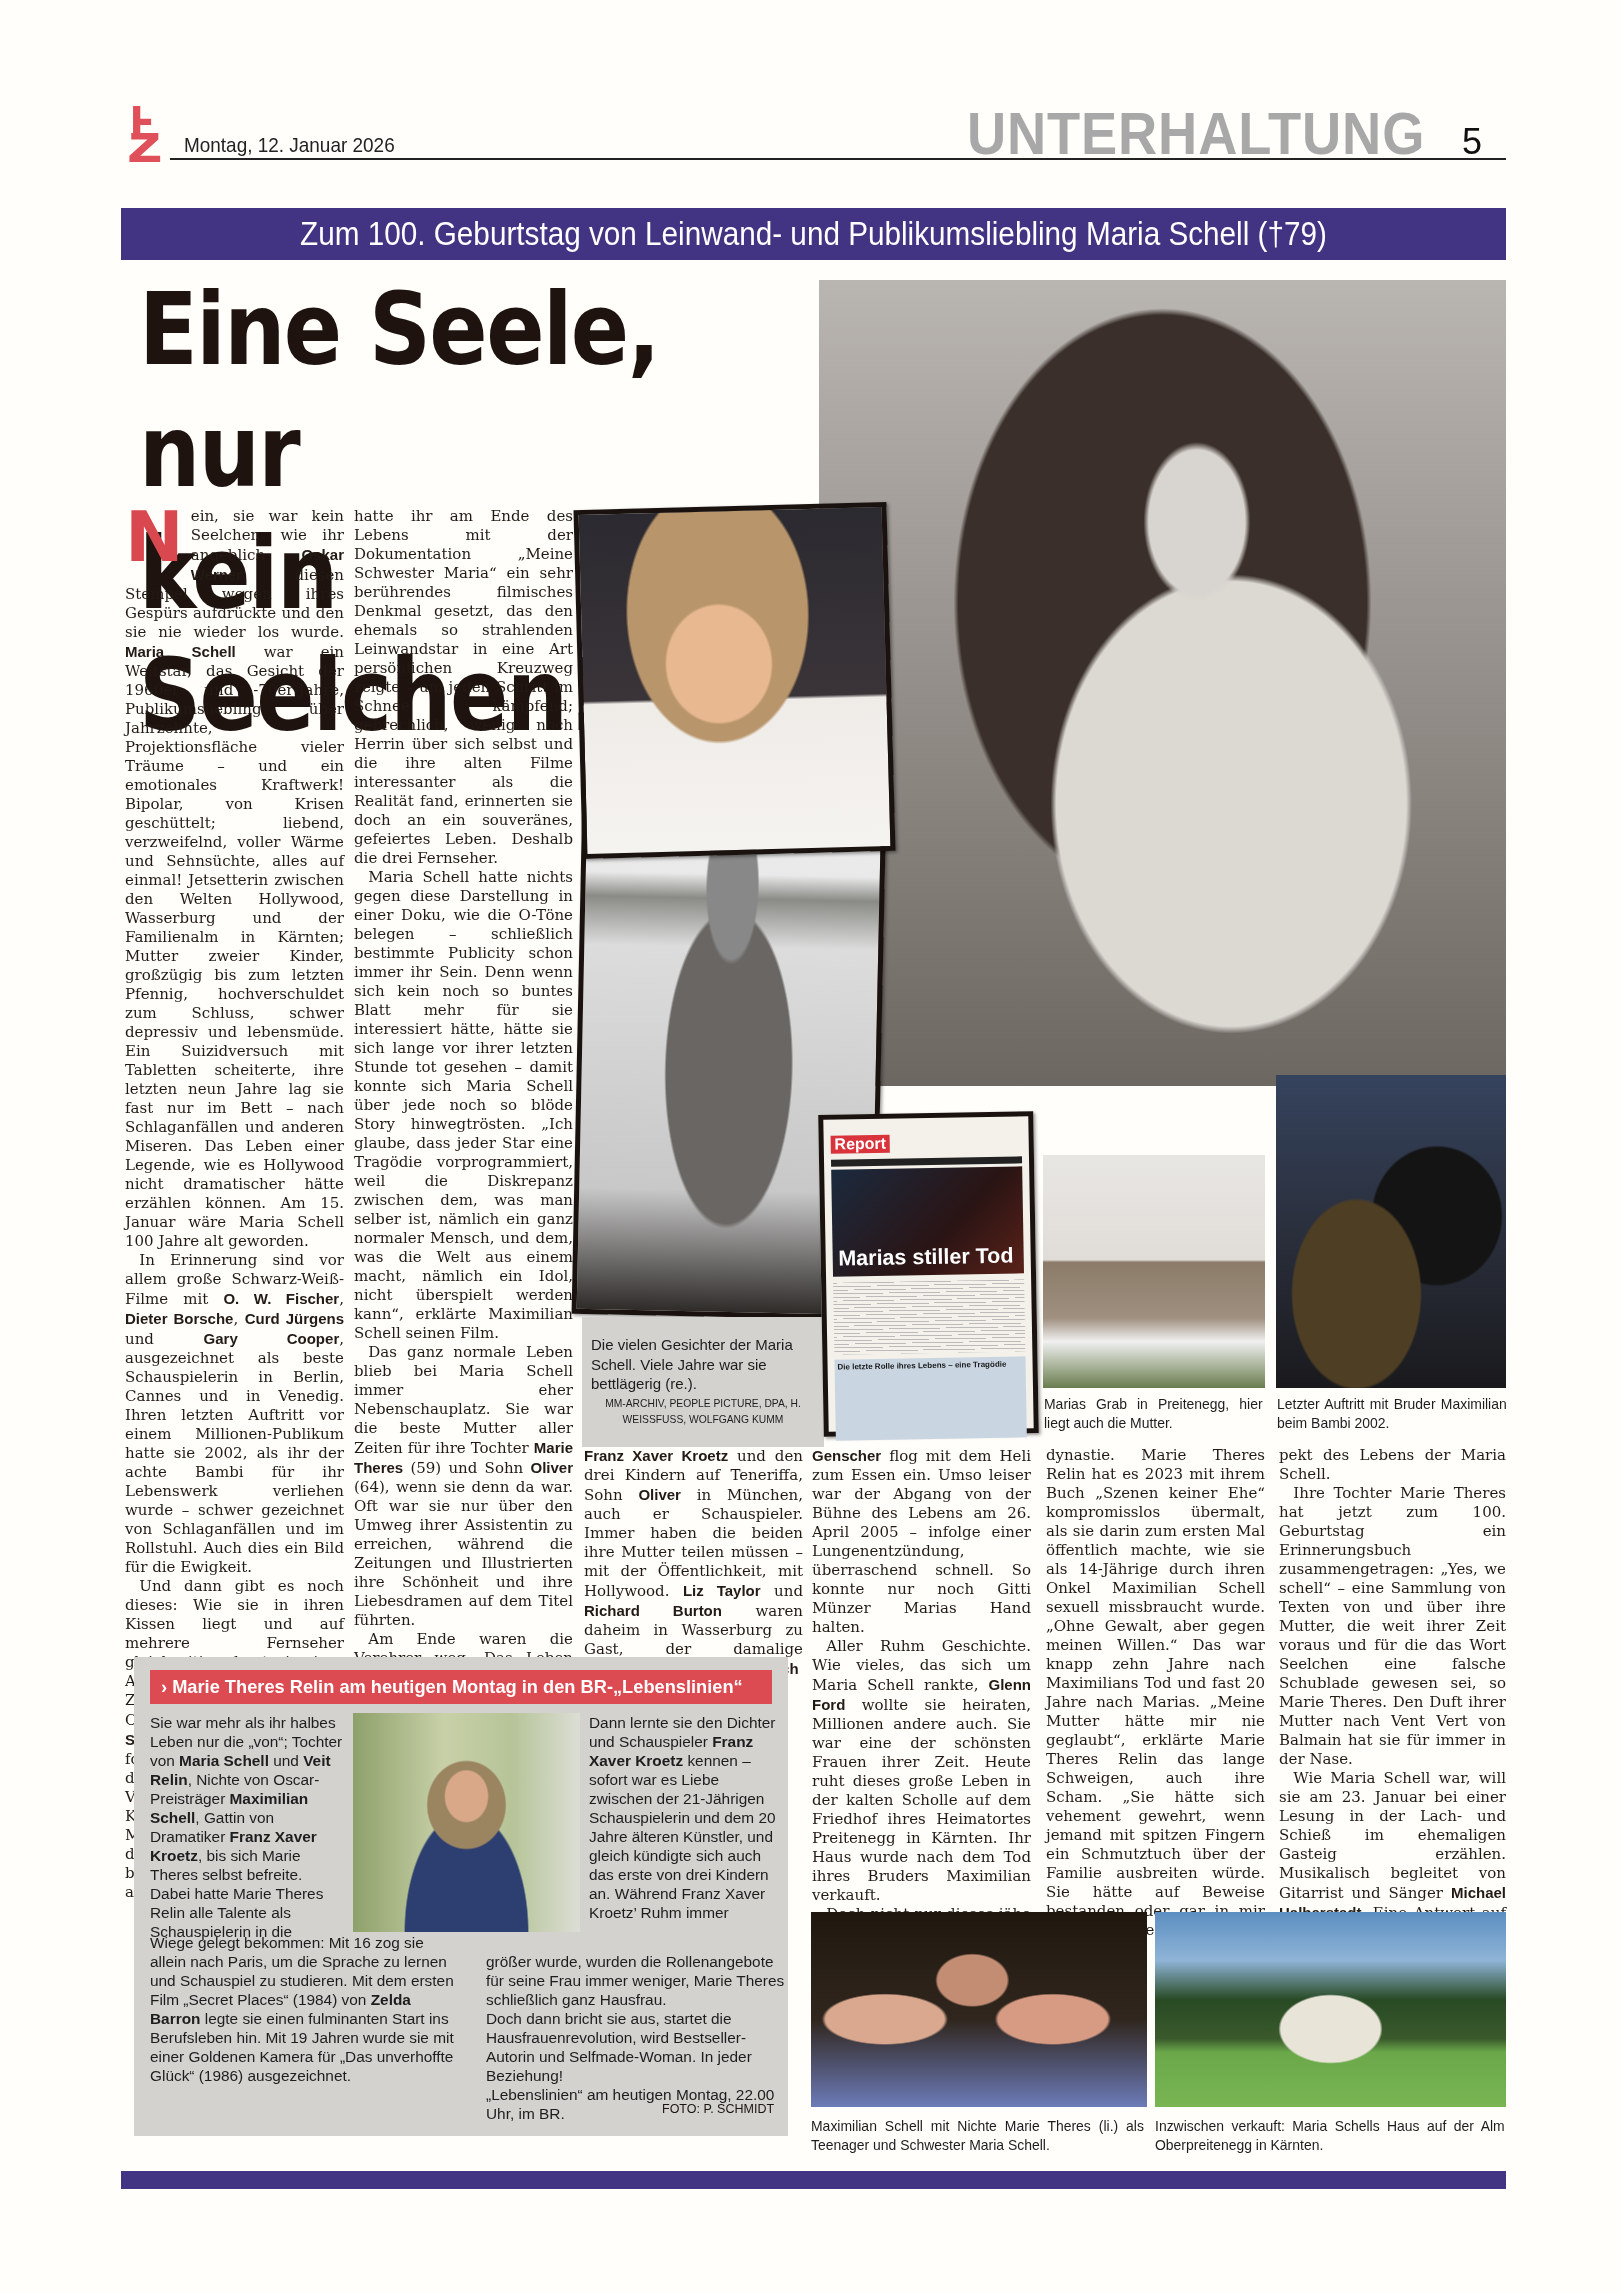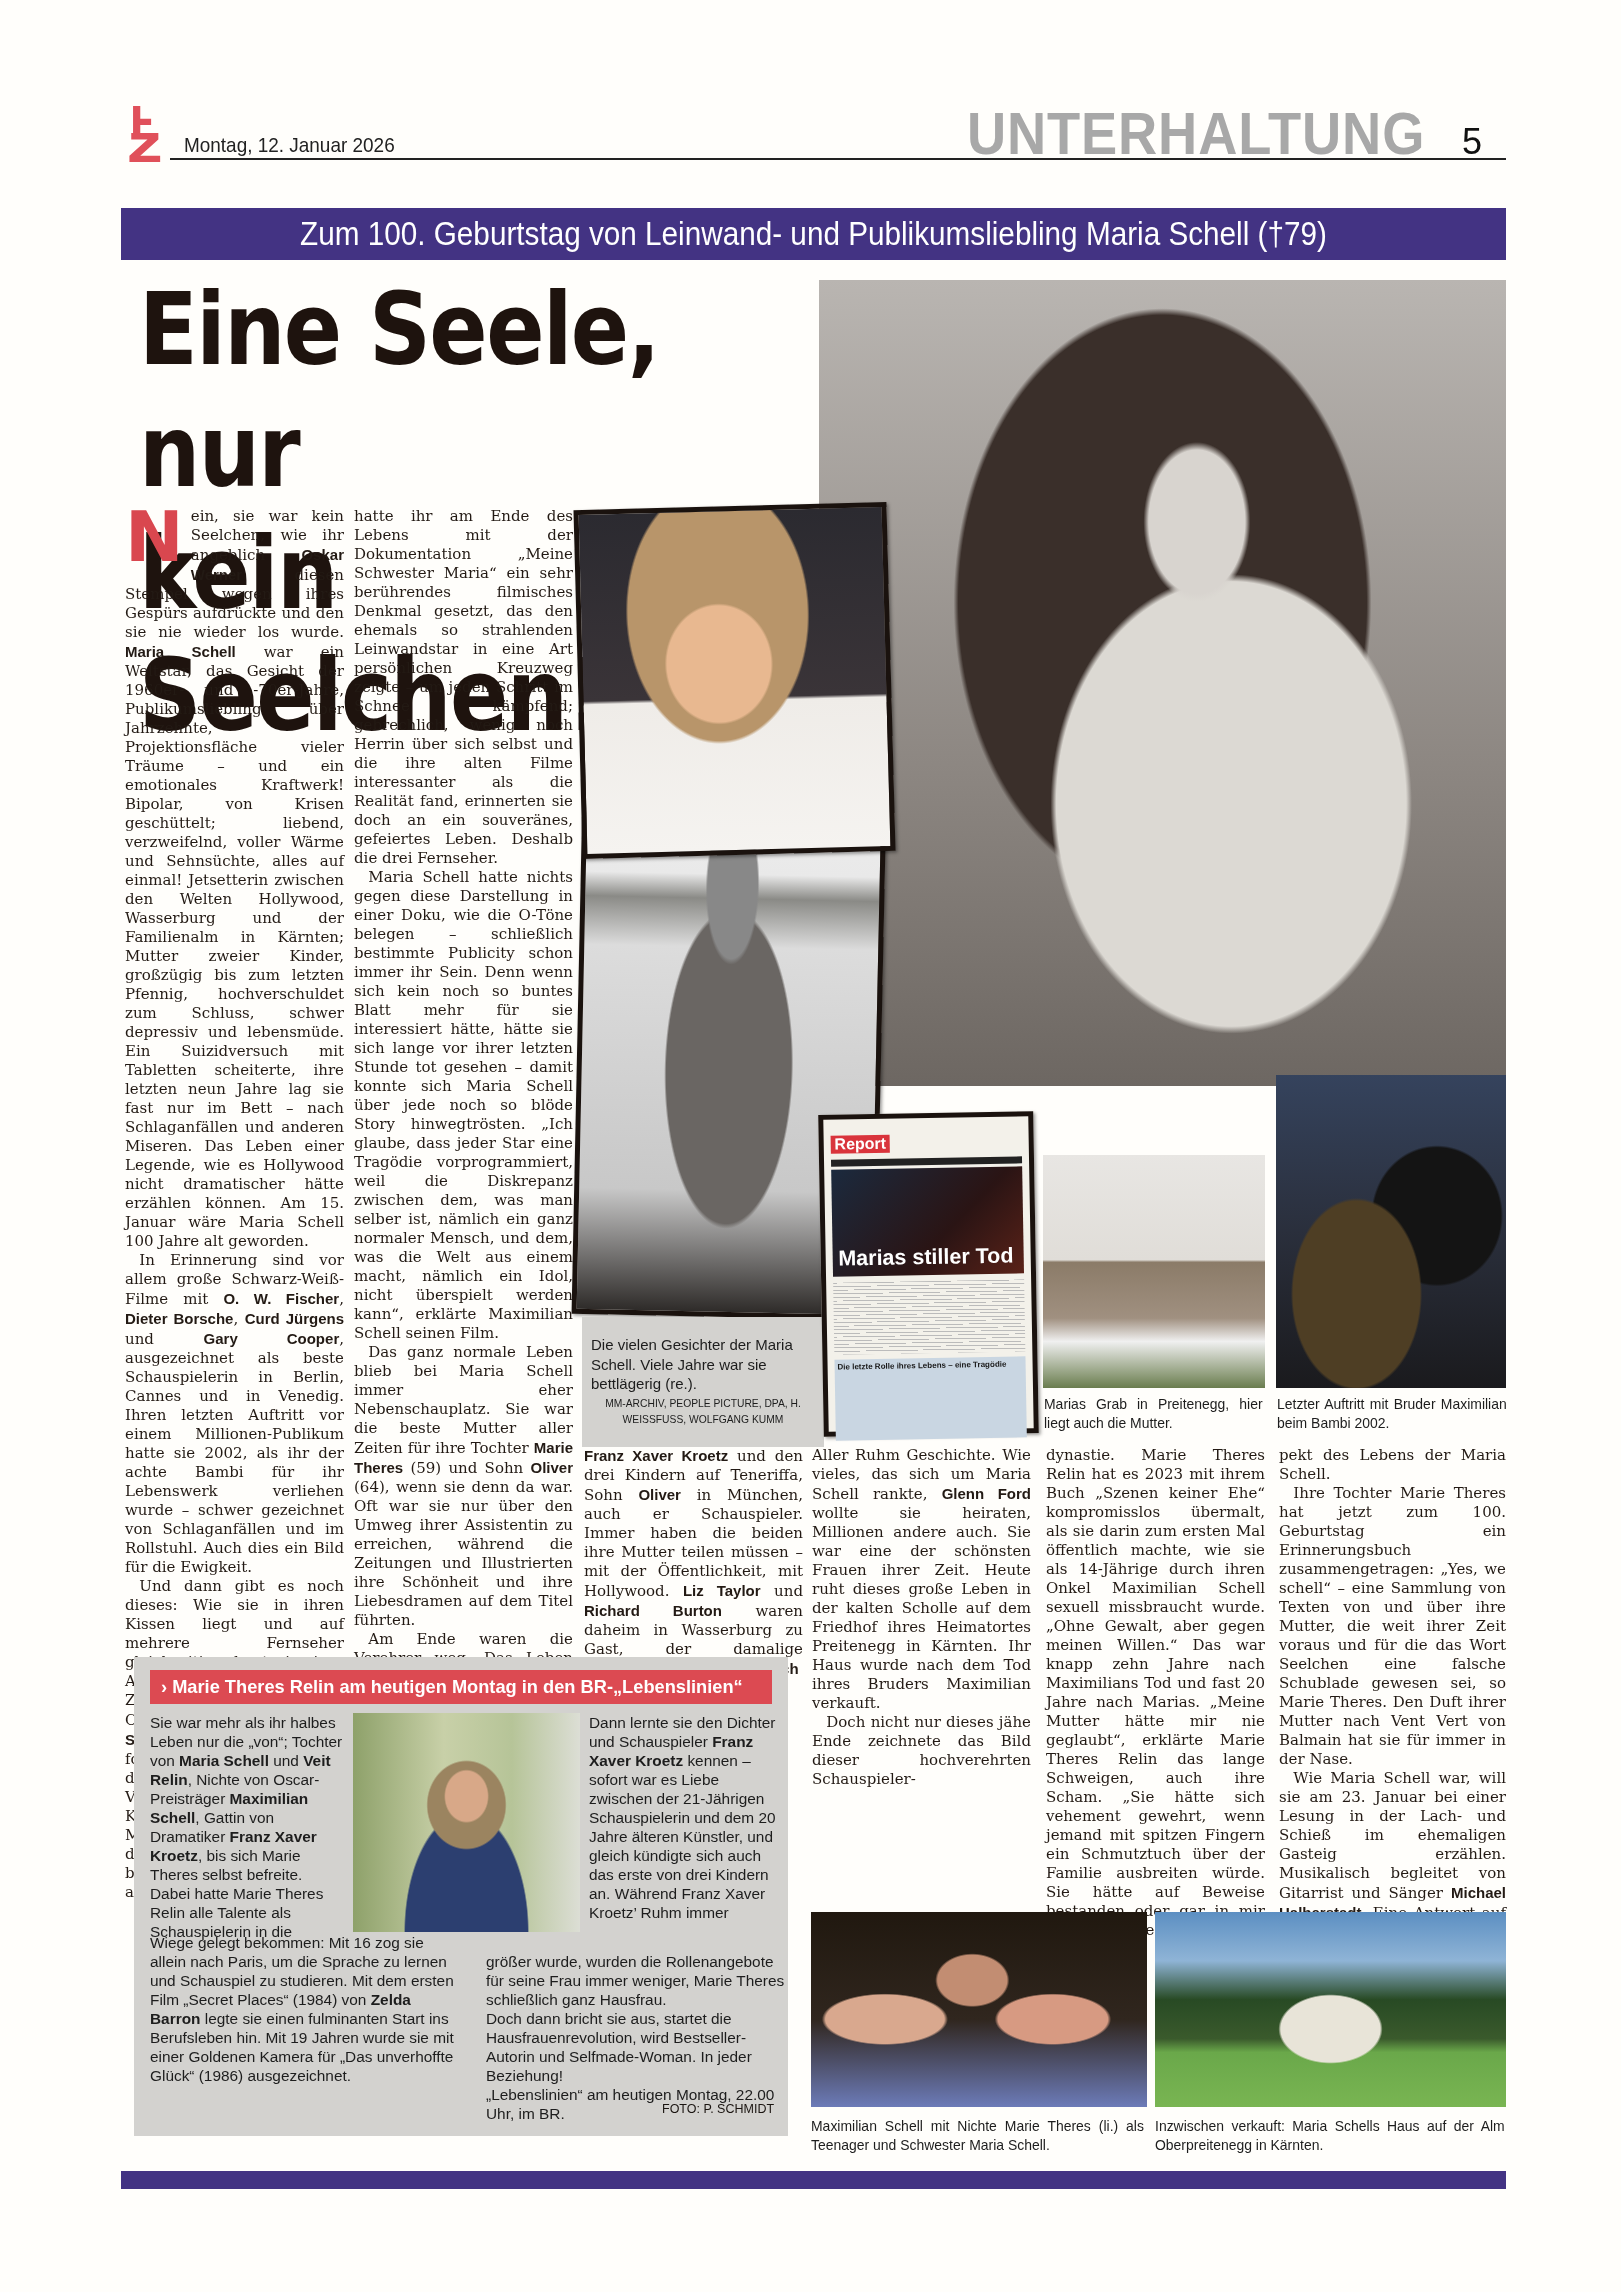--- a/index.html
+++ b/index.html
@@ -120,20 +120,21 @@
 <div class="abs col" style="left:354px; top:507px; width:219px;">
   <p style="text-indent:0">hatte ihr am Ende des Lebens mit der Dokumentation „Meine Schwester Maria“ ein sehr berührendes filmisches Denkmal gesetzt, das den ehemals so strahlenden Leinwandstar in eine Art persönlichen Kreuzweg zeigte – um jeden Schritt im Schnee kämpfend; gebrechlich, wenig noch Herrin über sich selbst und die ihre alten Filme interessanter als die Realität fand, erinnerten sie doch an ein souveränes, gefeiertes Leben. Deshalb die drei Fernseher.</p>
   <p>Maria Schell hatte nichts gegen diese Darstellung in einer Doku, wie die O-Töne belegen – schließlich bestimmte Publicity schon immer ihr Sein. Denn wenn sich kein noch so buntes Blatt mehr für sie interessiert hätte, hätte sie sich lange vor ihrer letzten Stunde tot gesehen – damit konnte sich Maria Schell über jede noch so blöde Story hinwegtrösten. „Ich glaube, dass jeder Star eine Tragödie vorprogrammiert, weil die Diskrepanz zwischen dem, was man selber ist, nämlich ein ganz normaler Mensch, und dem, was die Welt aus einem macht, nämlich ein Idol, nicht überspielt werden kann“, erklärte Maximilian Schell seinen Film.</p>
   <p>Das ganz normale Leben blieb bei Maria Schell immer eher Nebenschauplatz. Sie war die beste Mutter aller Zeiten für ihre Tochter <b>Marie Theres</b> (59) und Sohn <b>Oliver</b> (64), wenn sie denn da war. Oft war sie nur über den Umweg ihrer Assistentin zu erreichen, während die Zeitungen und Illustrierten ihre Schönheit und ihre Liebesdramen auf dem Titel führten.</p>
   <p>Am Ende waren die Verehrer weg. Das Leben einsam. Gepflegt wurde Maria Schell von <b>Gitti Münzer</b> von der Pächtersfamilie der Alm; Maximilian lebte noch in Los Angeles und Wien, Tochter Marie Theres Relin mit ihrem Dichter und Ehemann</p>
 </div>
 <div class="abs col" style="left:584px; top:1446px; width:219px;">
   <p><b>Franz Xaver Kroetz</b> und den drei Kindern auf Teneriffa, Sohn <b>Oliver</b> in München, auch er Schauspieler. Immer haben die beiden ihre Mutter teilen müssen – mit der Öffentlichkeit, mit Hollywood. <b>Liz Taylor</b> und <b>Richard Burton</b> waren daheim in Wasserburg zu Gast, der damalige Außenminister <b>Hans-Dietrich</b></p>
 </div>
 <div class="abs col" style="left:812px; top:1446px; width:219px;">
+  <p><b>Genscher</b> flog mit dem Heli zum Essen ein. Umso leiser war der Abgang von der Bühne des Lebens am 26. April 2005 – infolge einer Lungenentzündung, überraschend schnell. So konnte nur noch Gitti Münzer Marias Hand halten.</p>
   <p>Aller Ruhm Geschichte. Wie vieles, das sich um Maria Schell rankte, <b>Glenn Ford</b> wollte sie heiraten, Millionen andere auch. Sie war eine der schönsten Frauen ihrer Zeit. Heute ruht dieses große Leben in der kalten Scholle auf dem Friedhof ihres Heimatortes Preitenegg in Kärnten. Ihr Haus wurde nach dem Tod ihres Bruders Maximilian verkauft.</p>
   <p>Doch nicht nur dieses jähe Ende zeichnete das Bild dieser hochverehrten Schauspieler-</p>
 </div>
 <div class="abs col" style="left:1046px; top:1446px; width:219px;">
   <p>dynastie. Marie Theres Relin hat es 2023 mit ihrem Buch „Szenen keiner Ehe“ kompromisslos übermalt, als sie darin zum ersten Mal öffentlich machte, wie sie als 14-Jährige durch ihren Onkel Maximilian Schell sexuell missbraucht wurde. „Ohne Gewalt, aber gegen meinen Willen.“ Das war knapp zehn Jahre nach Maximilians Tod und fast 20 Jahre nach Marias. „Meine Mutter hätte mir nie geglaubt“, erklärte Marie Theres Relin das lange Schweigen, auch ihre Scham. „Sie hätte sich vehement gewehrt, wenn jemand mit spitzen Fingern ein Schmutztuch über der Familie ausbreiten würde. Sie hätte auf Beweise bestanden oder gar in mir eine Lolita vermutet.“ Auch dies ein As-</p>
 </div>
 <div class="abs col" style="left:1279px; top:1446px; width:227px;">
   <p>pekt des Lebens der Maria Schell.</p>
   <p>Ihre Tochter Marie Theres hat jetzt zum 100. Geburtstag ein Erinnerungsbuch zusammengetragen: „Yes, we schell“ – eine Sammlung von Texten von und über ihre Mutter, die weit ihrer Zeit voraus und für die das Wort Seelchen eine falsche Schublade gewesen sei, so Marie Theres. Den Duft ihrer Mutter nach Vent Vert von Balmain hat sie für immer in der Nase.</p>
   <p>Wie Maria Schell war, will sie am 23. Januar bei einer Lesung in der Lach- und Schieß im ehemaligen Gasteig erzählen. Musikalisch begleitet von Gitarrist und Sänger <b>Michael Halberstadt</b>. Eine Antwort auf das Branding „Seelchen“.</p>

